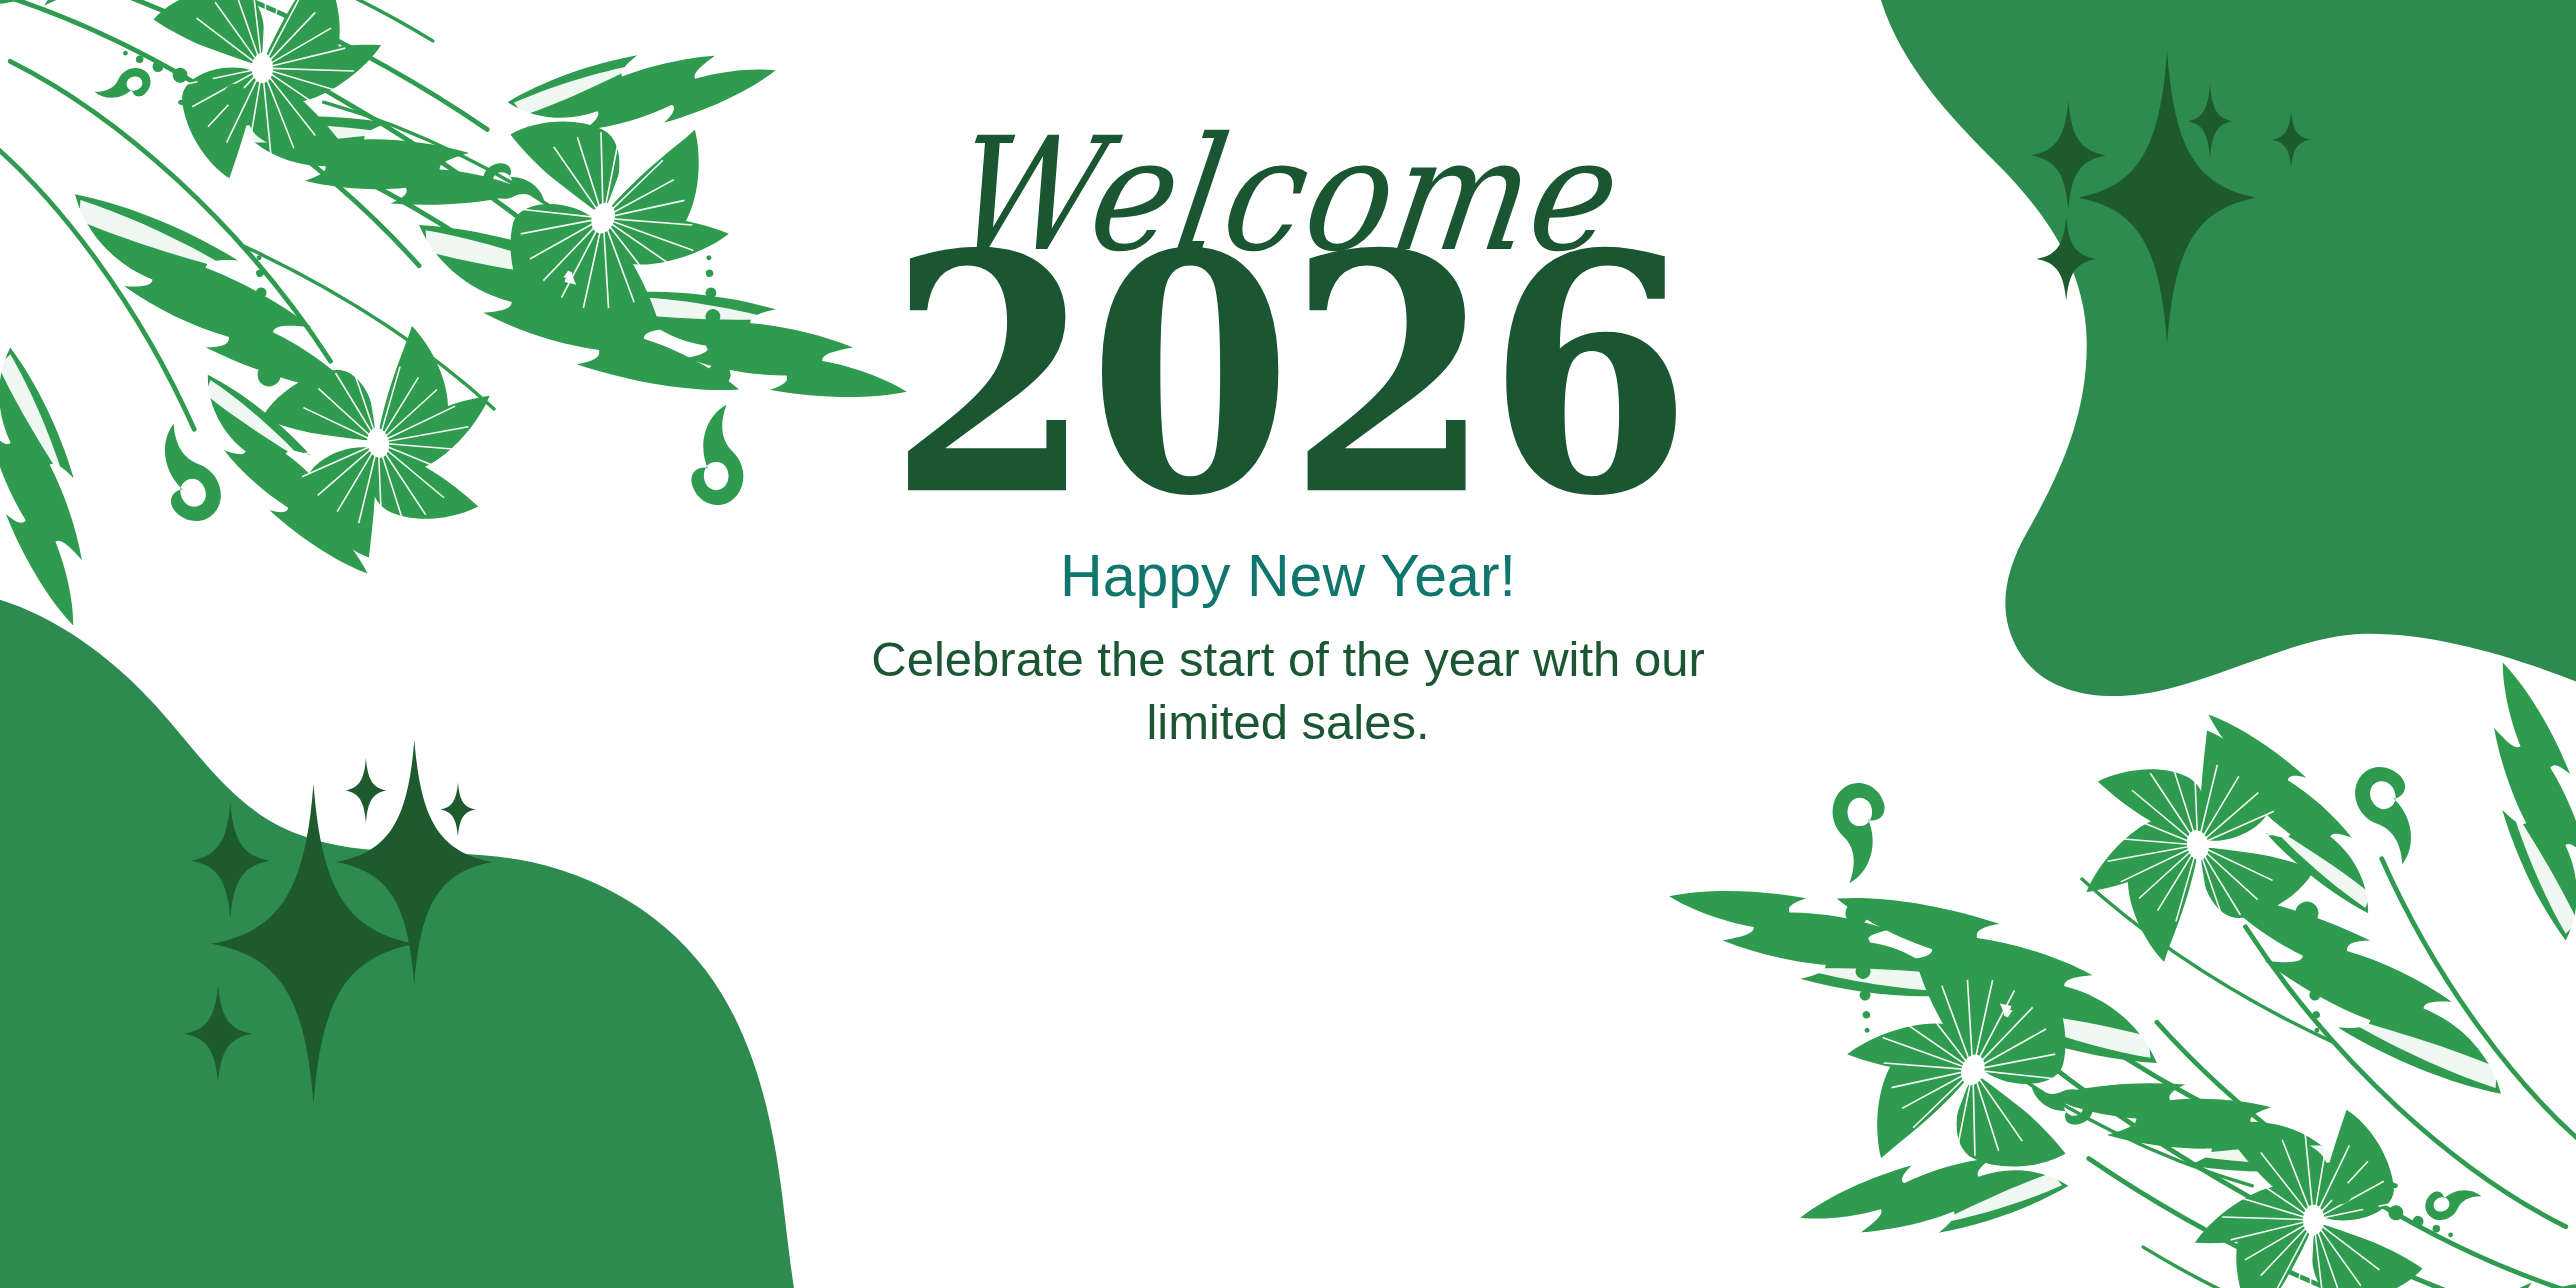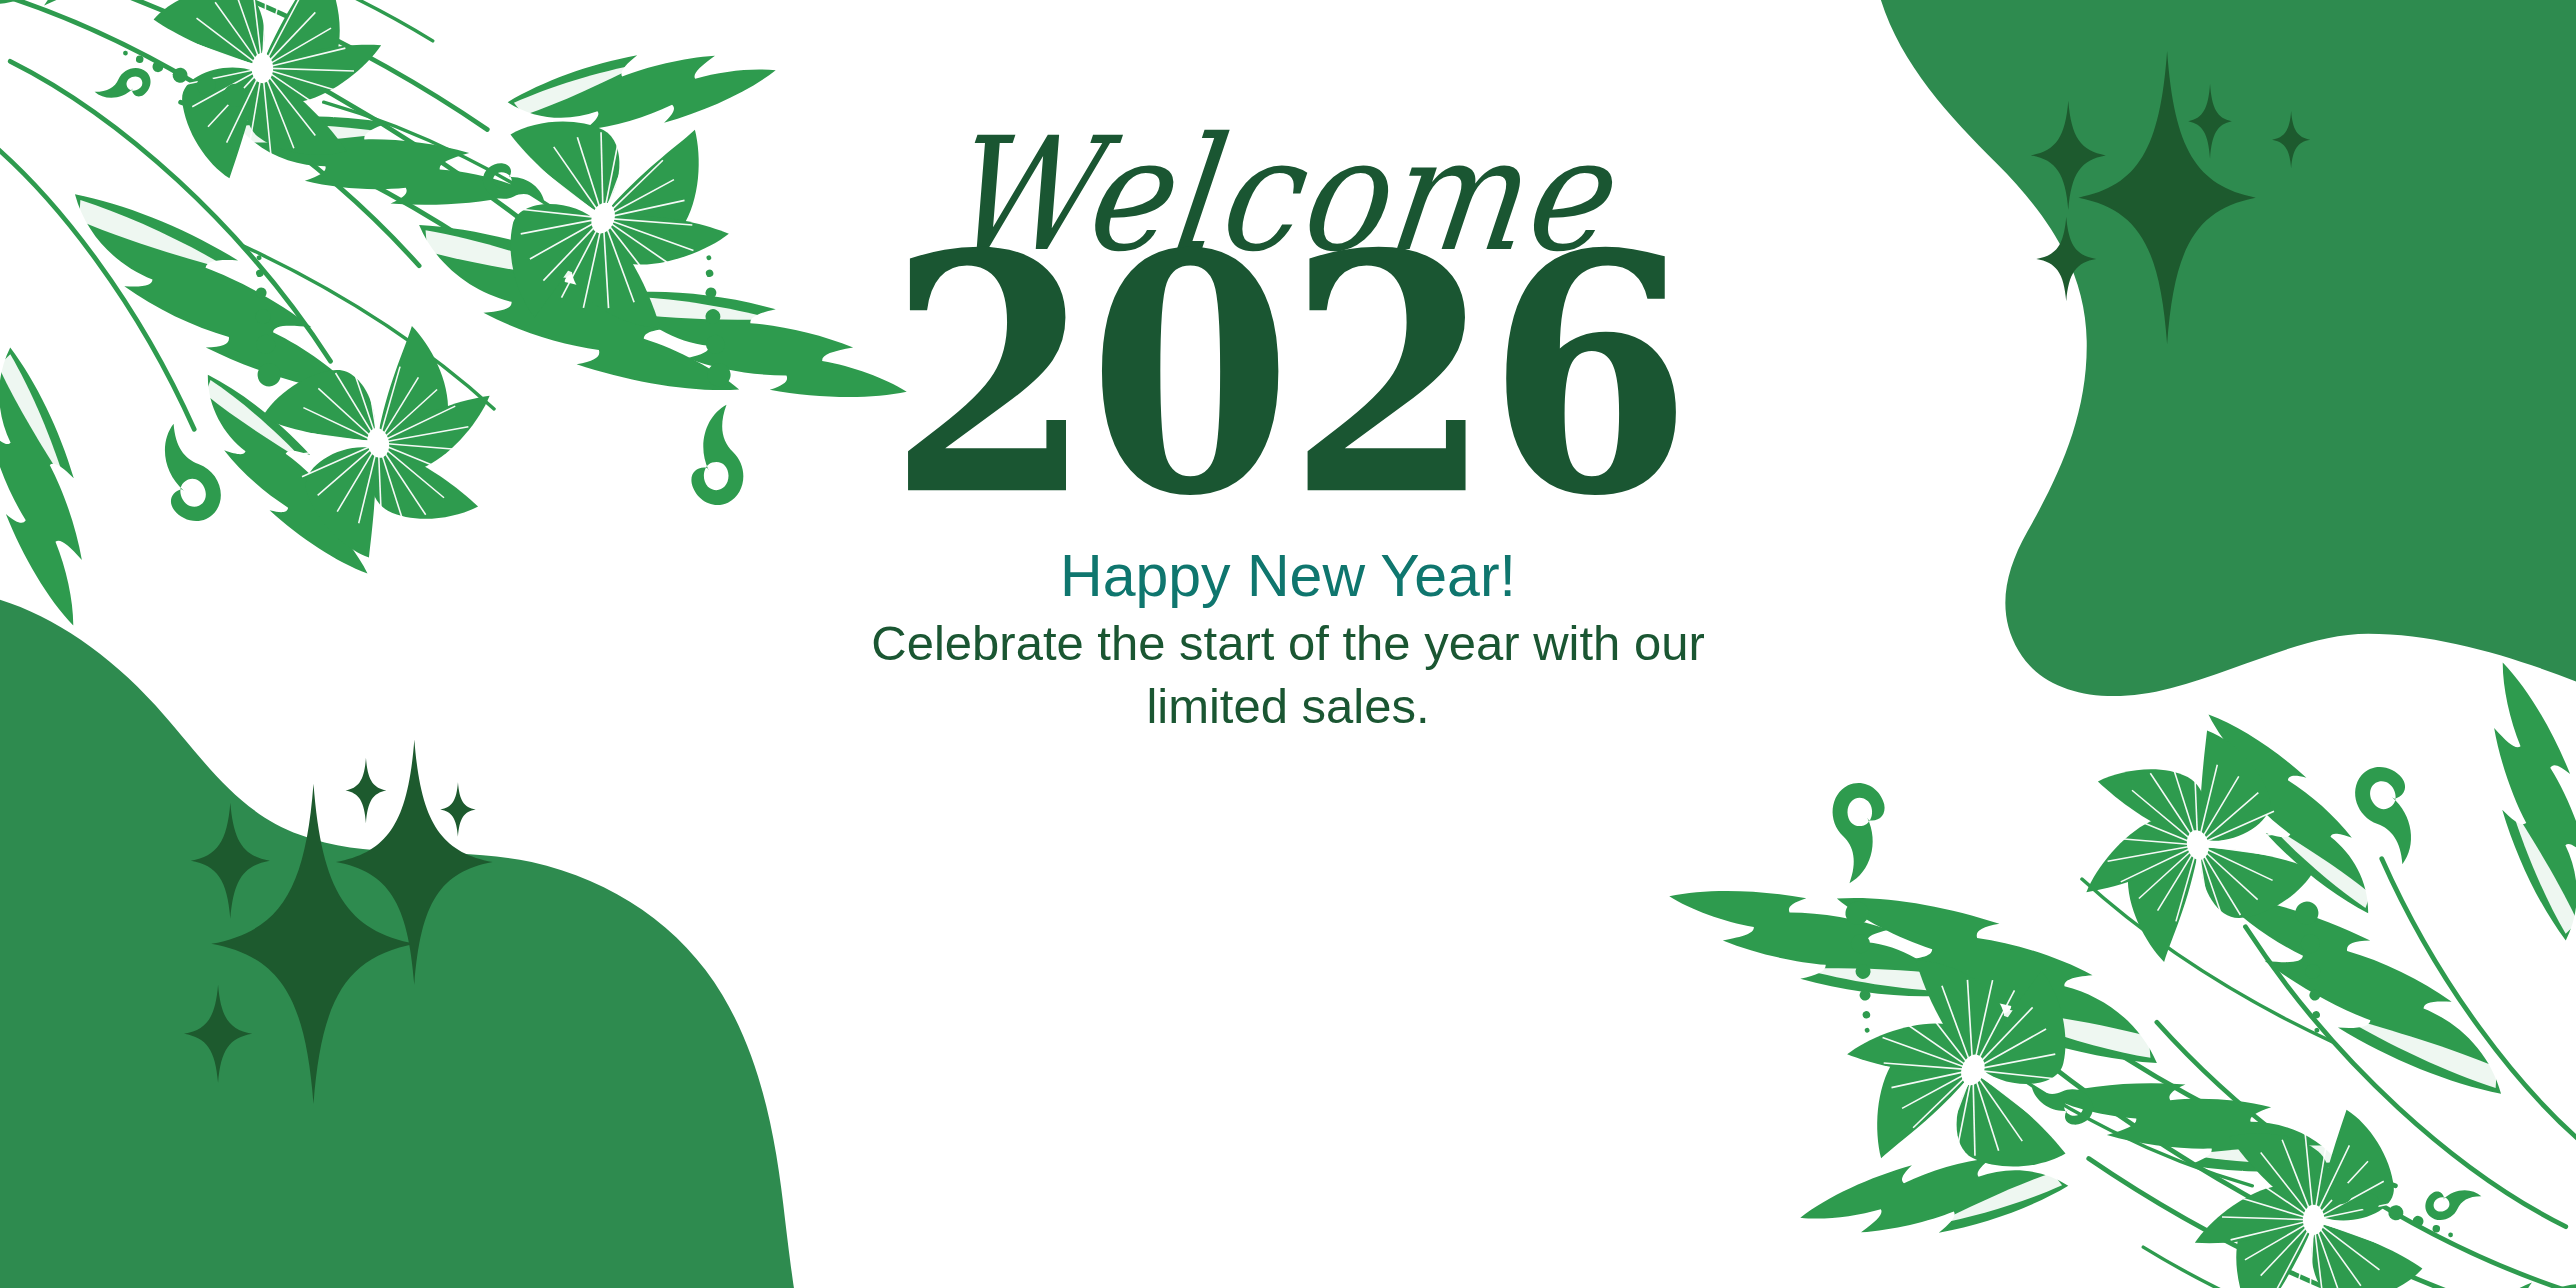--- a/index.html
+++ b/index.html
@@ -63,21 +63,21 @@
   #greeting{
     margin-top:35px;
     font-family:"Liberation Sans", sans-serif;
     font-weight:400;
     font-size:59px;
     line-height:1.0;
     color:#0f766e;
     letter-spacing:0px;
   }
   #tagline{
-    margin-top:6px;
+    margin-top:22px;
     font-family:"Liberation Sans", sans-serif;
     font-weight:400;
     font-size:49px;
     line-height:1.28;
     color:#1A5632;
     width:968px;
     letter-spacing:0px;
   }
   .tl{display:block;}
 </style>

